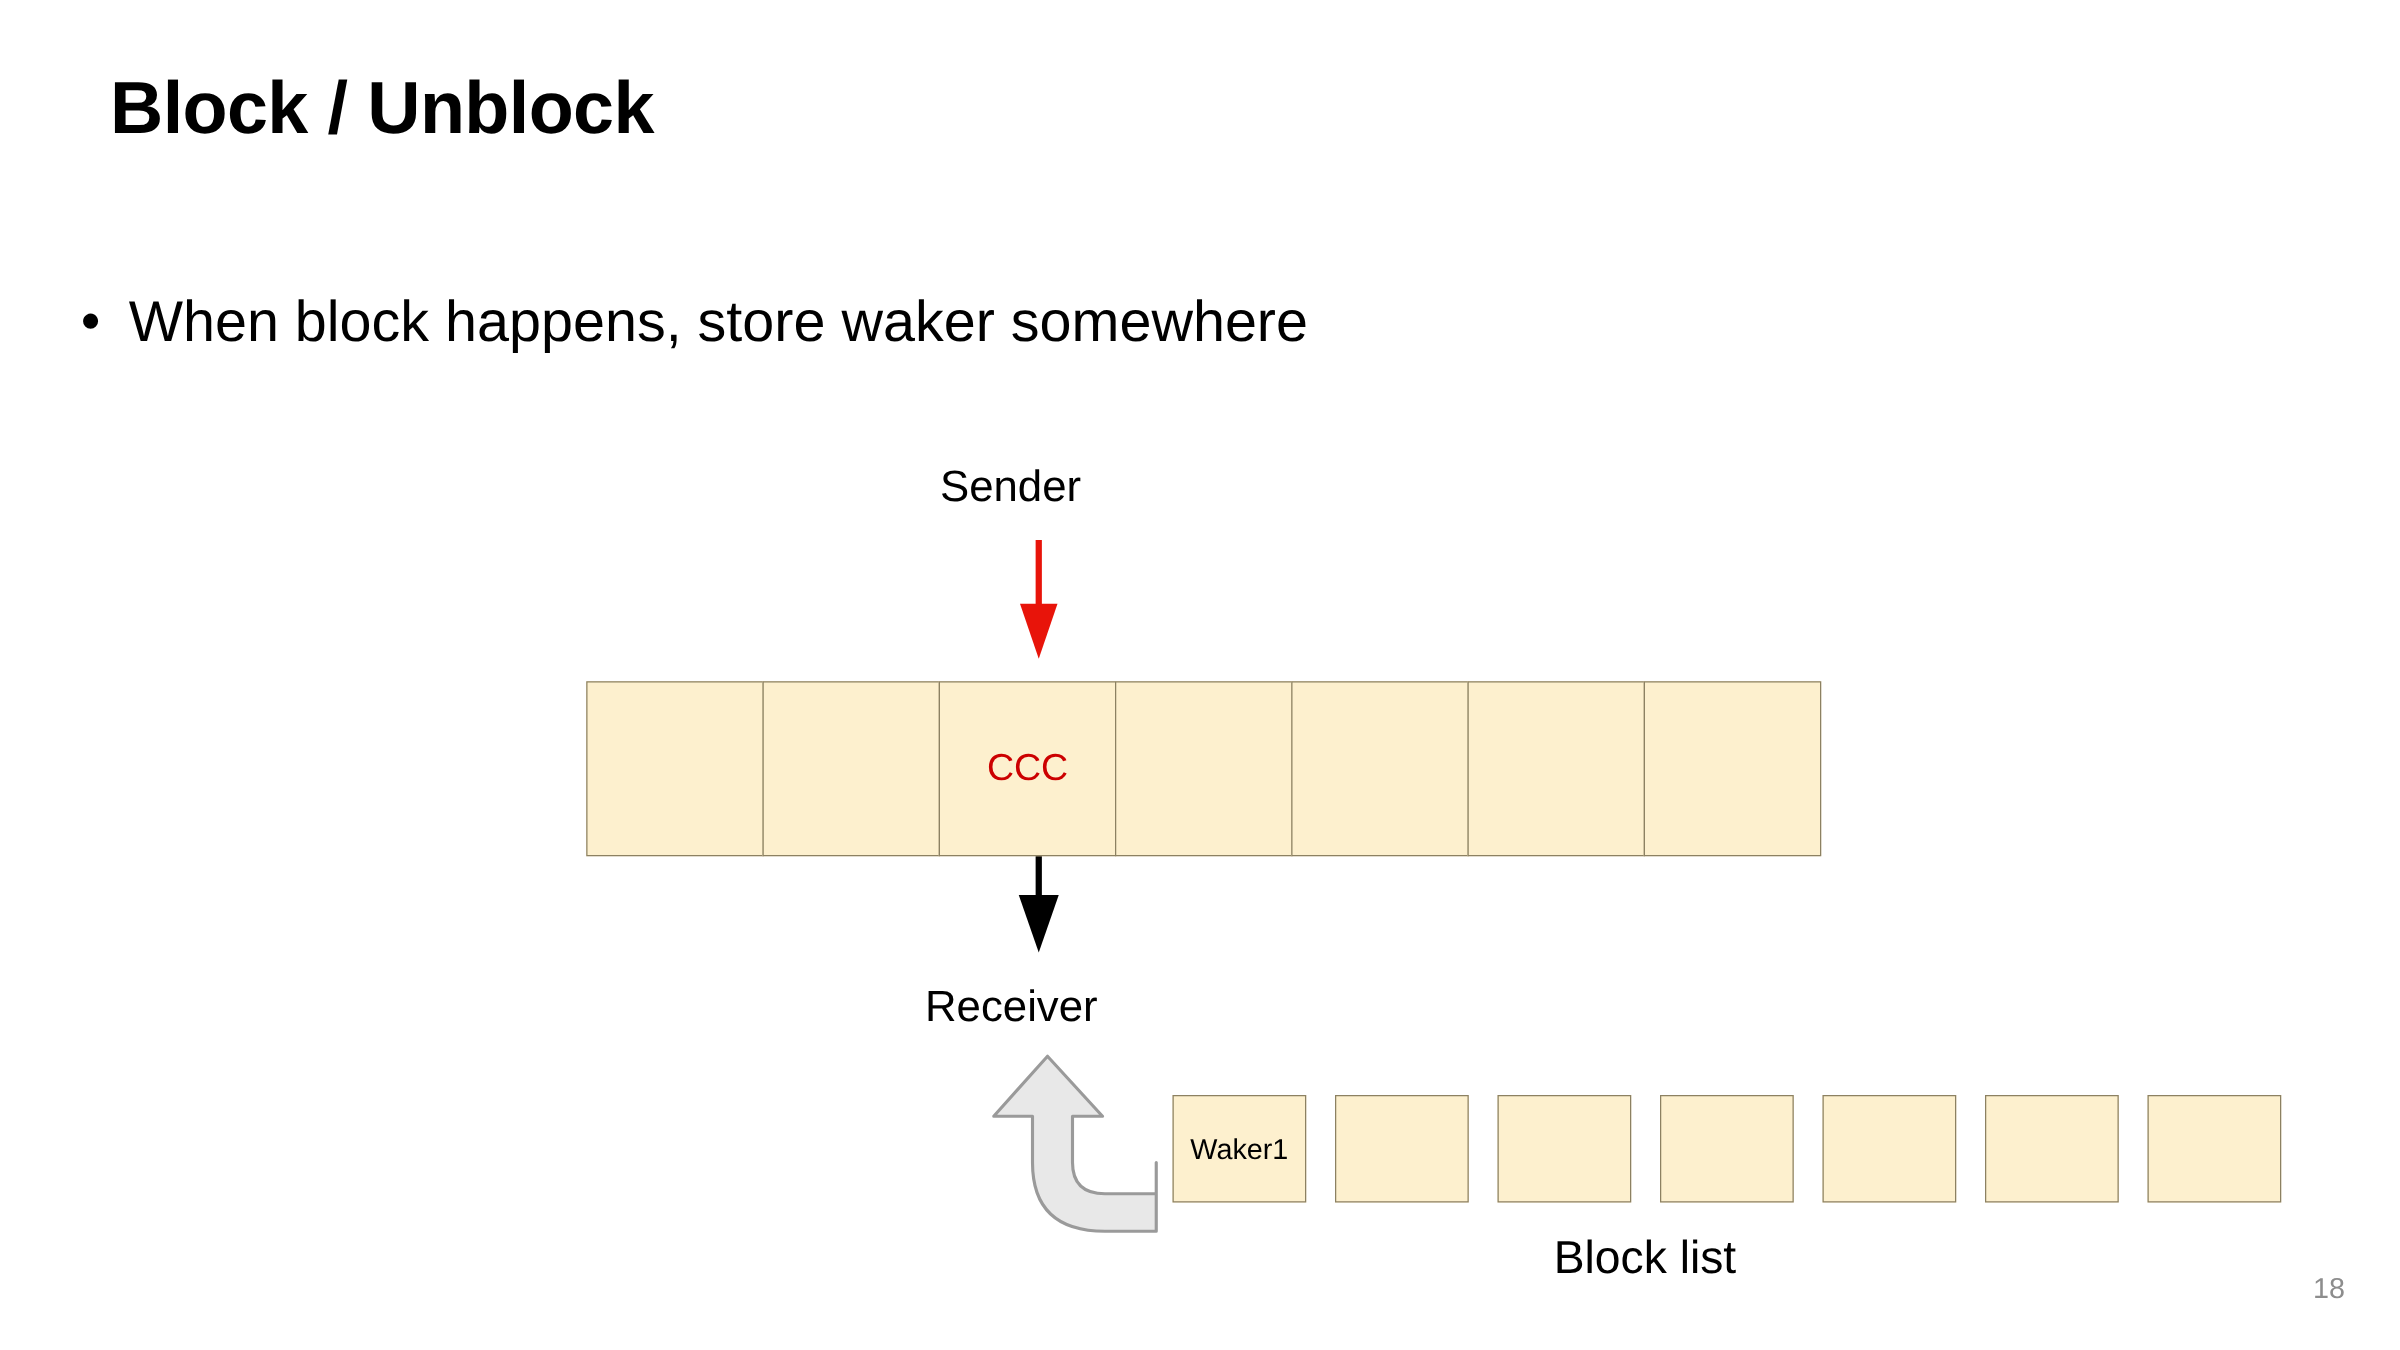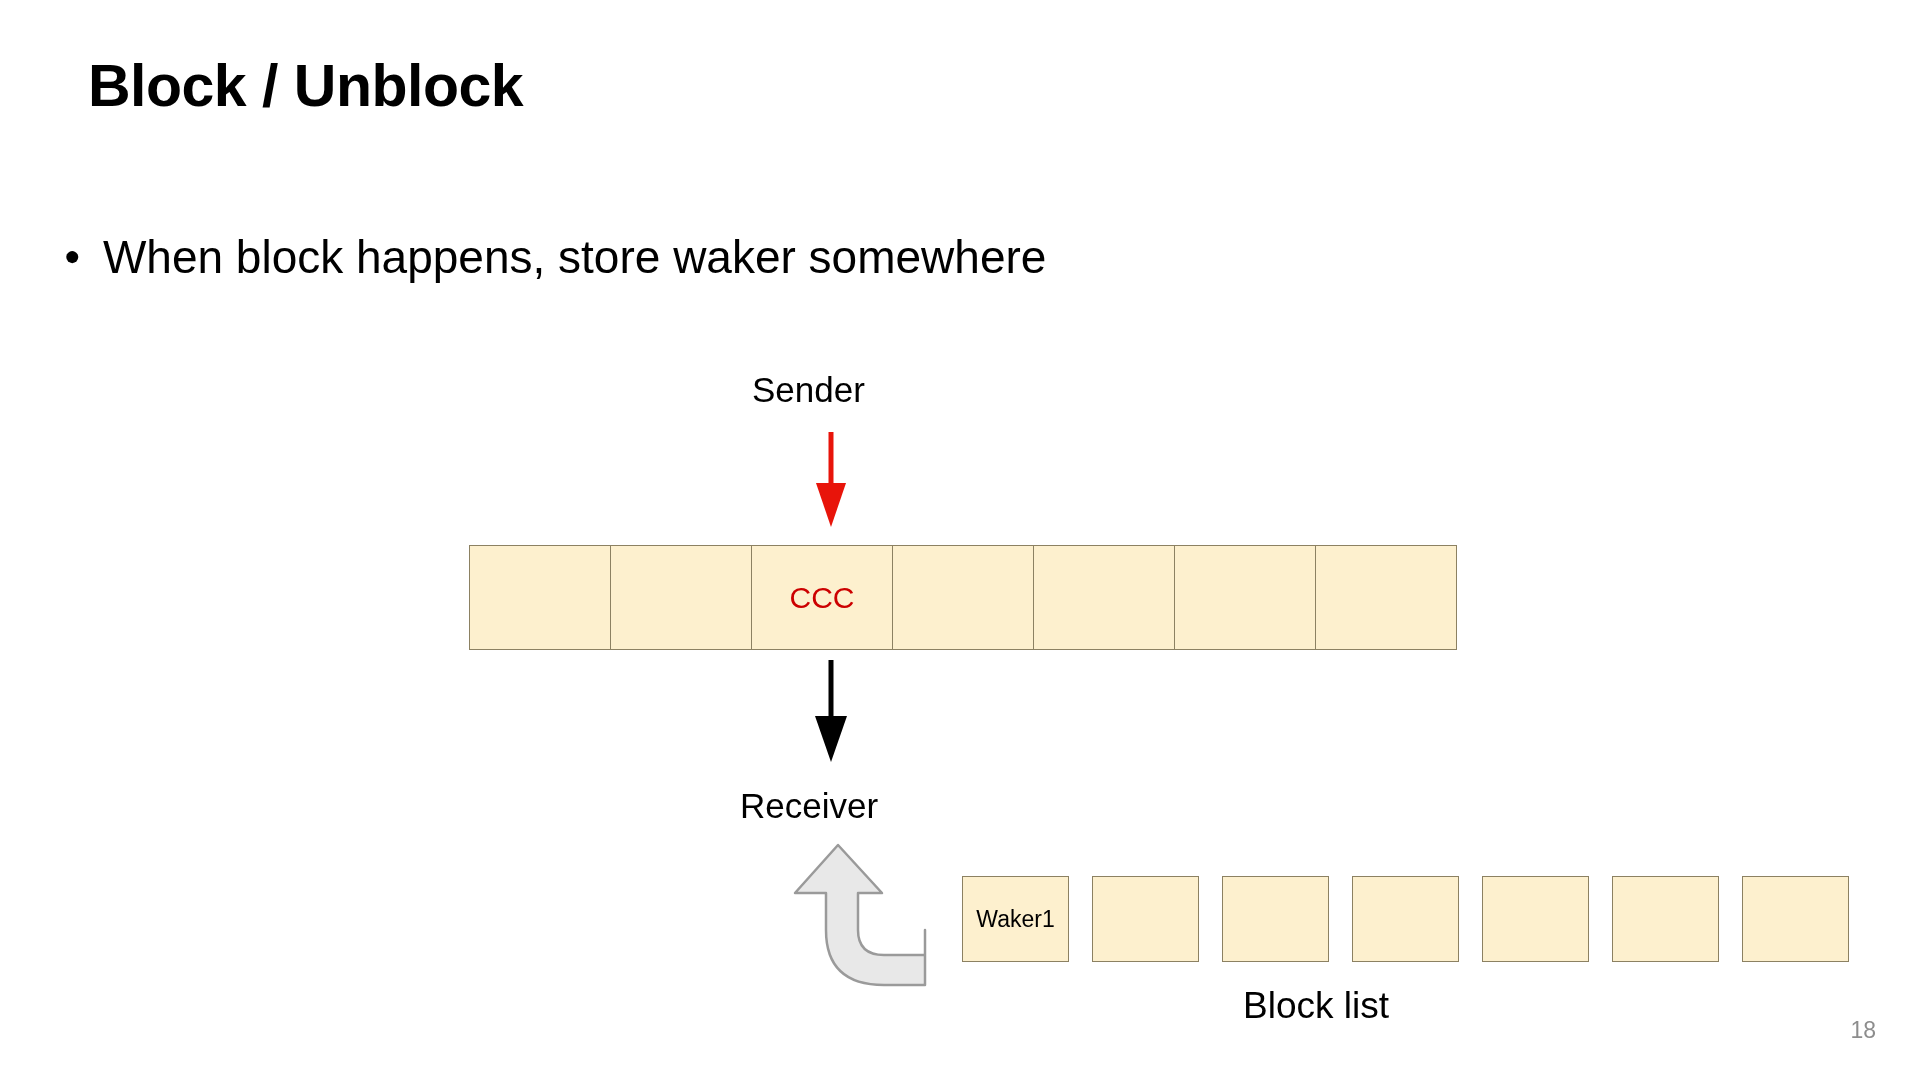--- a/index.html
+++ b/index.html
@@ -102,27 +102,27 @@
     color: #000000;
   }
   .cell:first-child { margin-left: 0; }
 
   #buffer-row {
     left: 469px;
     top: 545px;
   }
   #buffer-row .cell {
     width: 142px;
-    height: 105px;
+    height: 140px;
     font-size: 30px;
   }
   #buffer-row .cell.filled { color: #cc0000; }
 
   #waker-row {
-    left: 962px;
+    left: 938px;
     top: 876px;
     gap: 24px;
   }
   #waker-row .cell {
     width: 107px;
     height: 86px;
     font-size: 23px;
   }
   #waker-row .cell.filled { color: #000000; }
 

